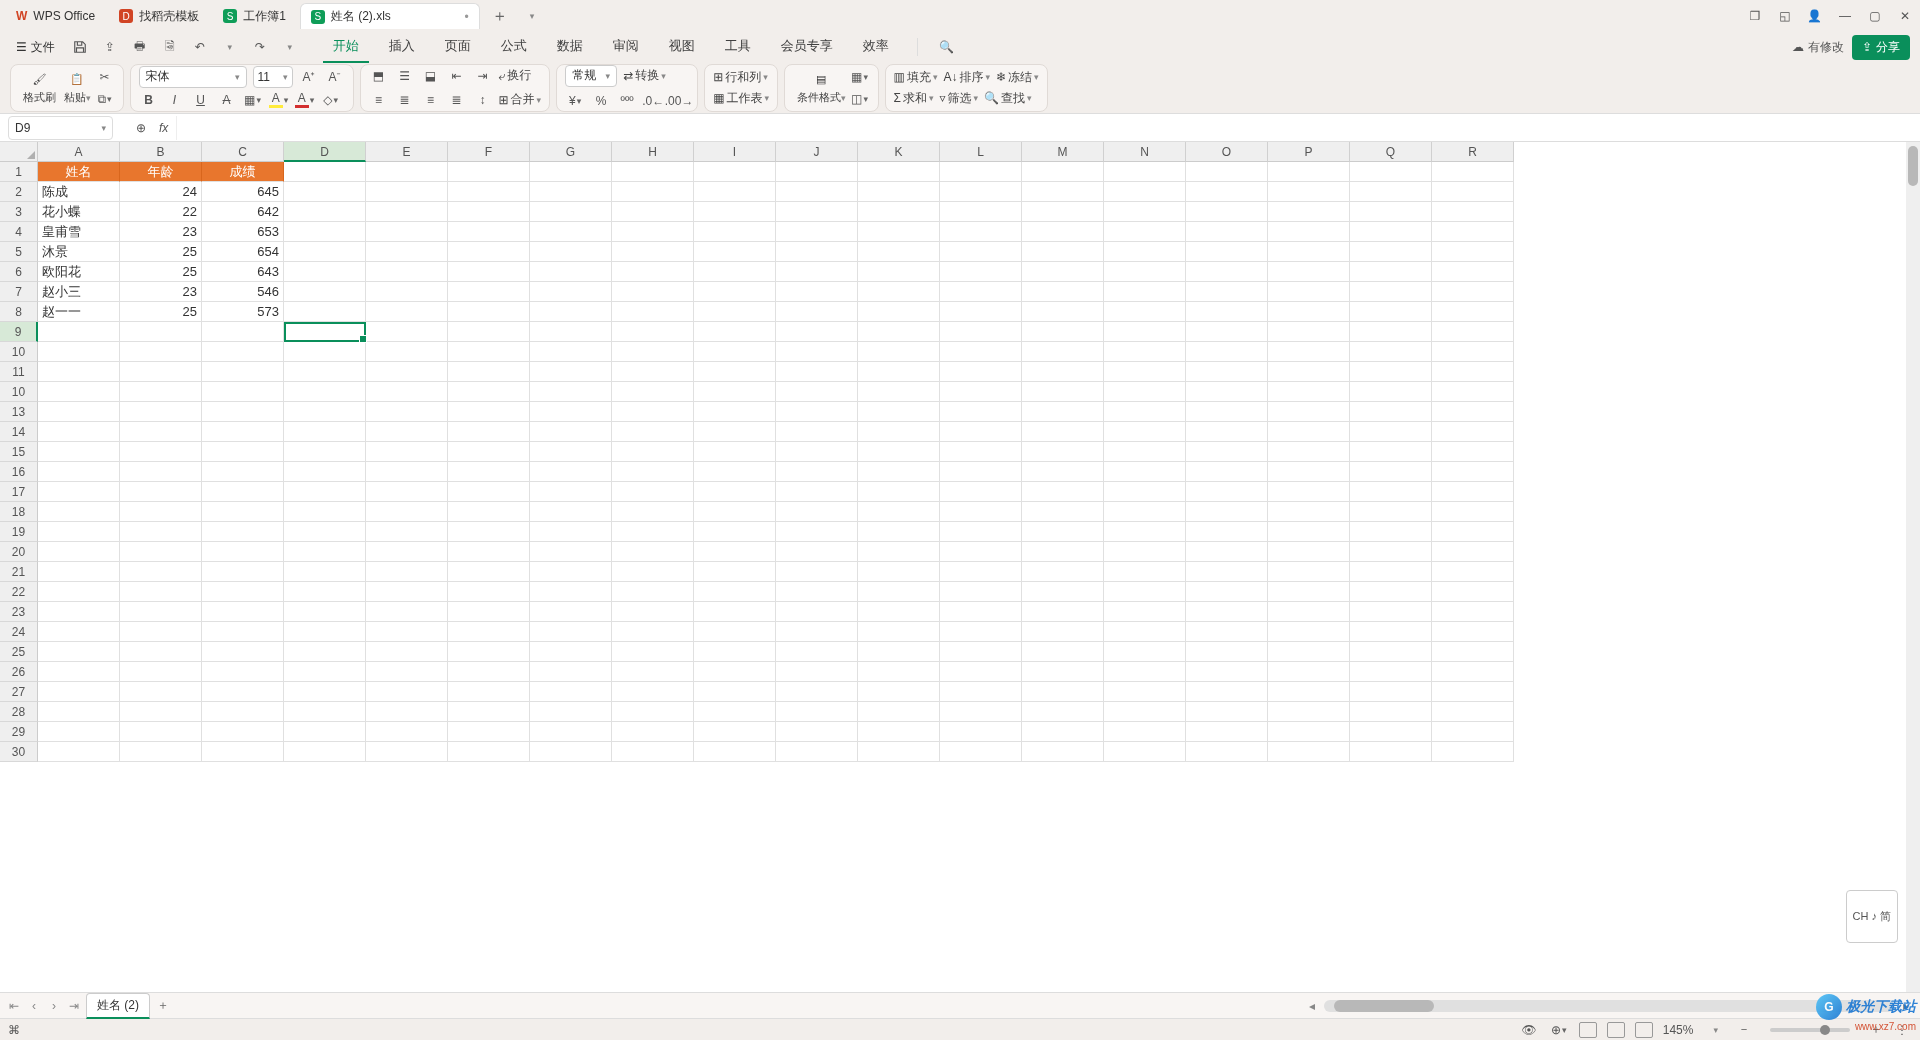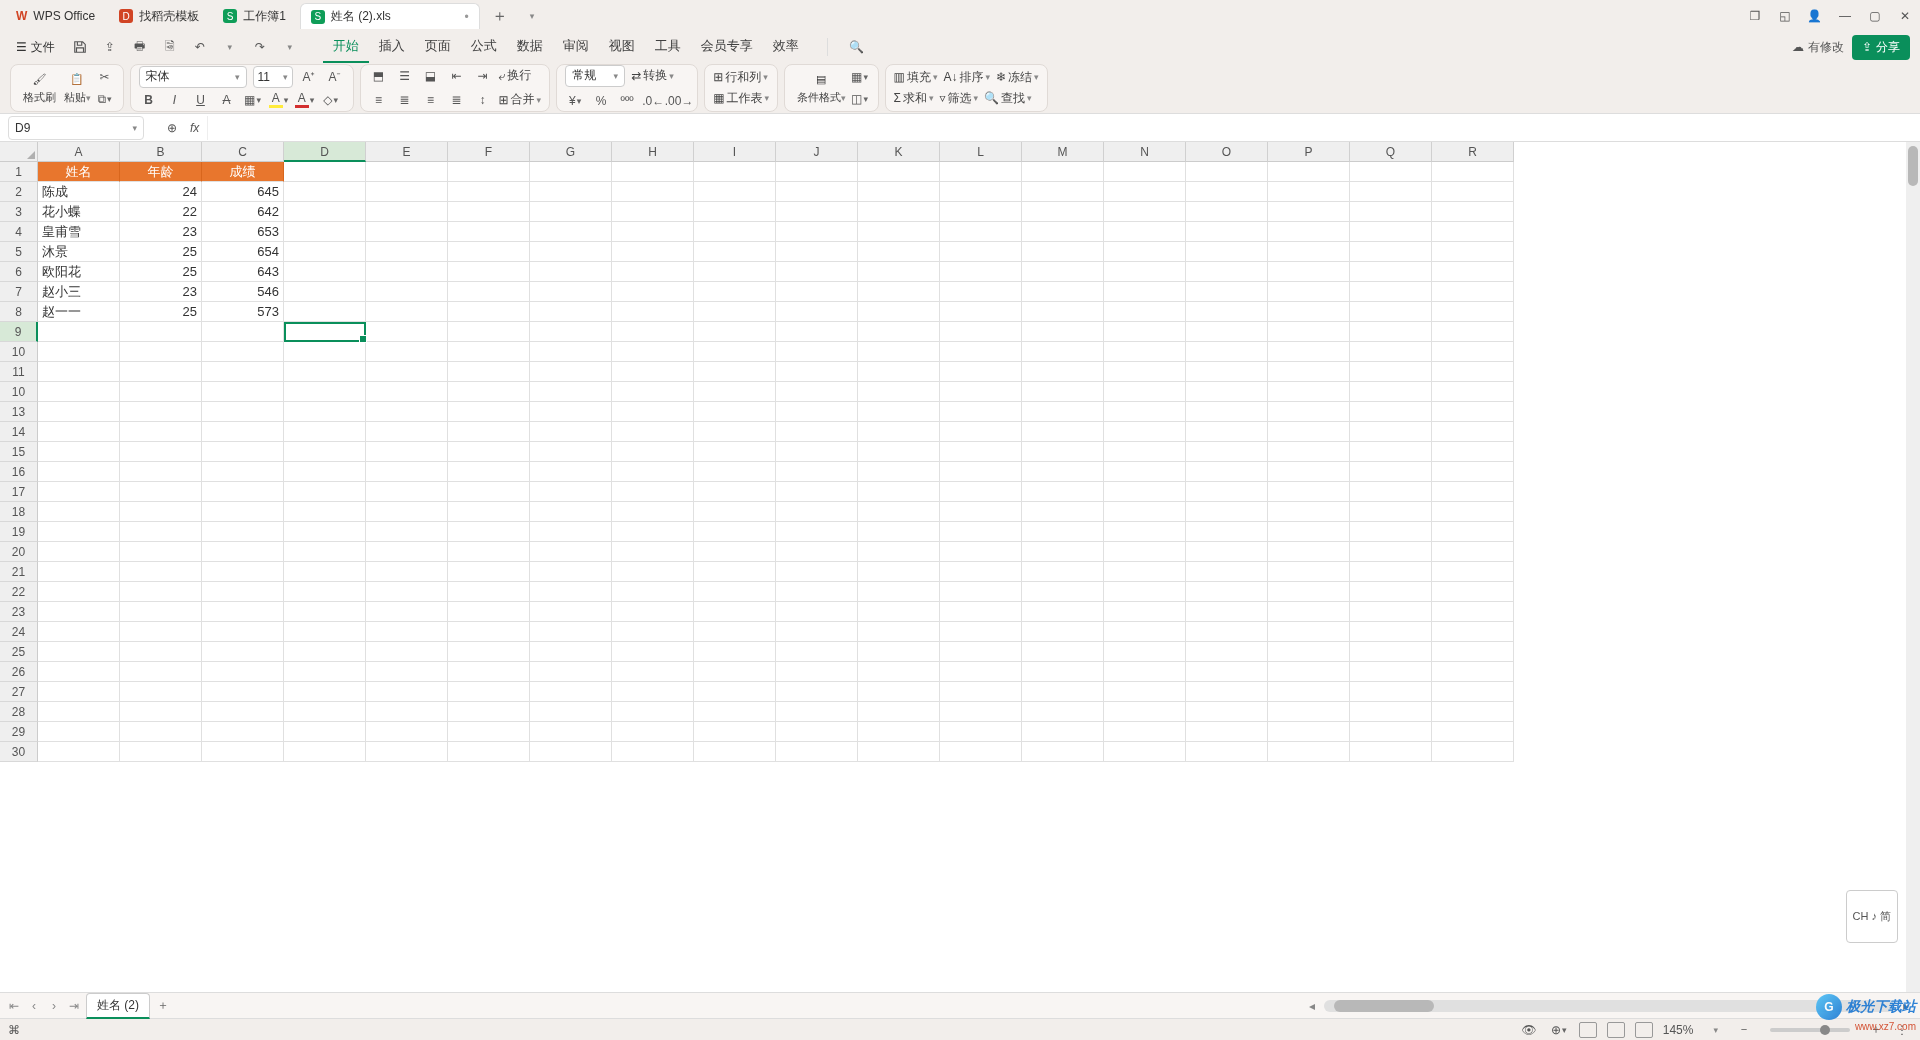--- a/index.html
+++ b/index.html
@@ -15,21 +15,21 @@
 .tab .modified { color: #999; }
 .tab .add-tab { font-size: 16px; color: #666; cursor: pointer; }
 .titlebar-spacer { flex: 1; }
 .window-controls { display: flex; gap: 12px; align-items: center; }
 .window-controls .wc { width: 18px; height: 18px; display: flex; align-items: center; justify-content: center; color: #555; }
 
 
 .qat-row { height: 30px; display: flex; align-items: center; padding: 0 10px; gap: 8px; }
 .qat-btn { width: 22px; height: 22px; display: flex; align-items: center; justify-content: center; color: #555; border-radius: 4px; }
 .menu-file { display: flex; align-items: center; gap: 4px; padding: 2px 6px; }
-.menu-tabs { display: flex; margin-left: 14px; gap: 0; }
+.menu-tabs { display: flex; margin-left: 14px; gap: 10px; }
 .menu-tab { padding: 6px 10px; border-radius: 4px 4px 0 0; font-size: 13px; color: #404040; }
 .menu-tab.active { color: #0a8f5b; border-bottom: 2px solid #0a8f5b; font-weight: 500; }
 .qat-spacer { flex: 1; }
 .cloud-status { display: flex; align-items: center; gap: 4px; color: #555; }
 .share-btn { background: #0a8f5b; color: #fff; padding: 4px 10px; border-radius: 4px; display: flex; gap: 4px; align-items: center; }
 
 
 .ribbon { height: 52px; background: #f2eeeb; border-bottom: 1px solid #ddd; display: flex; align-items: center; padding: 0 10px; gap: 0; }
 .ribbon-panel { border: 1px solid #e0dad6; border-radius: 8px; background: #f8f5f3; padding: 4px 8px; display: flex; align-items: center; margin-right: 6px; height: 48px; }
 .rp-col { display: flex; flex-direction: column; align-items: center; justify-content: center; font-size: 11px; gap: 1px; margin: 0 4px; }
@@ -40,21 +40,21 @@
 .font-select { width: 108px; height: 22px; background: #fff; border: 1px solid #ccc; border-radius: 4px; padding: 0 6px; display: flex; align-items: center; justify-content: space-between; font-size: 12px; }
 .size-select { width: 40px; height: 22px; background: #fff; border: 1px solid #ccc; border-radius: 4px; padding: 0 4px; display: flex; align-items: center; justify-content: space-between; font-size: 12px; }
 .small-btn { width: 20px; height: 20px; display: flex; align-items: center; justify-content: center; color: #555; }
 .split-btn { display: flex; align-items: center; }
 .split-btn .caret { font-size: 9px; color: #666; margin-left: 1px; }
 .ribbon-text-btn { display: flex; align-items: center; gap: 2px; font-size: 12px; color: #444; }
 .color-underline { border-bottom: 3px solid; width: 14px; display: inline-block; text-align: center; }
 
 
 .formula-row { height: 28px; background: #fff; border-bottom: 1px solid #ddd; display: flex; align-items: center; }
-.name-box { width: 136px; height: 24px; border: 1px solid #ddd; border-radius: 4px; margin: 16px 8px; display: flex; align-items: center; padding: 0 6px; justify-content: space-between; font-size: 12px; }
+.name-box { width: 105px; height: 24px; border: 1px solid #ddd; border-radius: 4px; margin: 16px 8px; display: flex; align-items: center; padding: 0 6px; justify-content: space-between; font-size: 12px; }
 .fx-group { display: flex; align-items: center; gap: 8px; margin-left: 10px; }
 .fx-label { font-style: italic; color: #555; }
 
 
 .sheet-wrap { position: relative; background: #fff; height: calc(1040px - 32px - 30px - 52px - 28px - 26px - 22px); }
 .sheet { display: grid; grid-template-columns: 38px repeat(18, 82px); grid-auto-rows: 20px; }
 .corner { background: #efefef; border-right: 1px solid #ccc; border-bottom: 1px solid #ccc; position: relative; }
 .corner::after { content: ""; position: absolute; right: 2px; bottom: 2px; width: 0; height: 0; border-left: 8px solid transparent; border-bottom: 8px solid #b0b0b0; }
 .colhdr { background: #efefef; border-right: 1px solid #d0d0d0; border-bottom: 1px solid #ccc; text-align: center; font-size: 12px; color: #555; line-height: 20px; }
 .colhdr.sel { background: #d7e9d7; border-bottom: 2px solid #0a8f5b; }
@@ -250,21 +250,21 @@
         <span class="small-btn">≣</span>
         <span class="small-btn">↕</span>
         <span class="ribbon-text-btn">⊞<span>合并</span><span class="caret">▾</span></span>
       </div>
     </div>
   </div>
 
   <div class="ribbon-panel">
     <div class="rp-stack" style="gap:4px">
       <div class="rp-row">
-        <div class="font-select" style="width:60px">
+        <div class="font-select" style="width:52px">
             <span>常规</span>
             <span class="caret">▾</span>
           </div>
         <span class="ribbon-text-btn">⇄<span>转换</span><span class="caret">▾</span></span>
       </div>
       <div class="rp-row">
         <span class="small-btn split-btn">¥<span class="caret">▾</span></span>
         <span class="small-btn">%</span>
         <span class="small-btn">ººº</span>
         <span class="small-btn">.0←</span>

